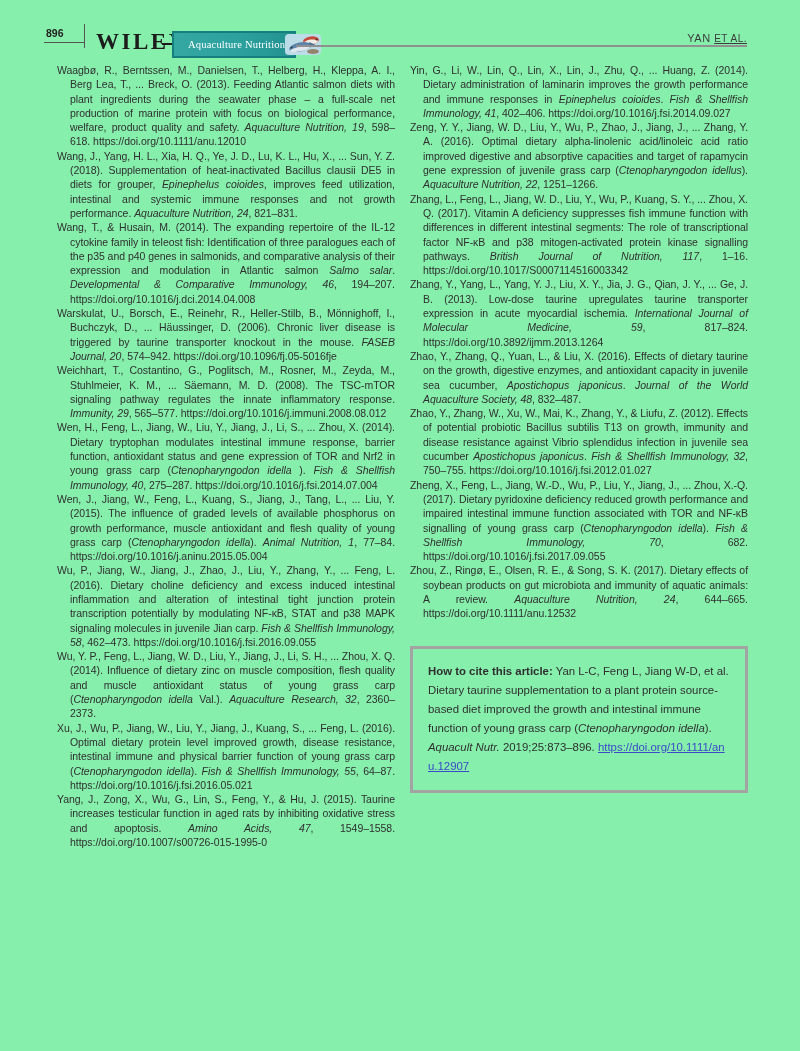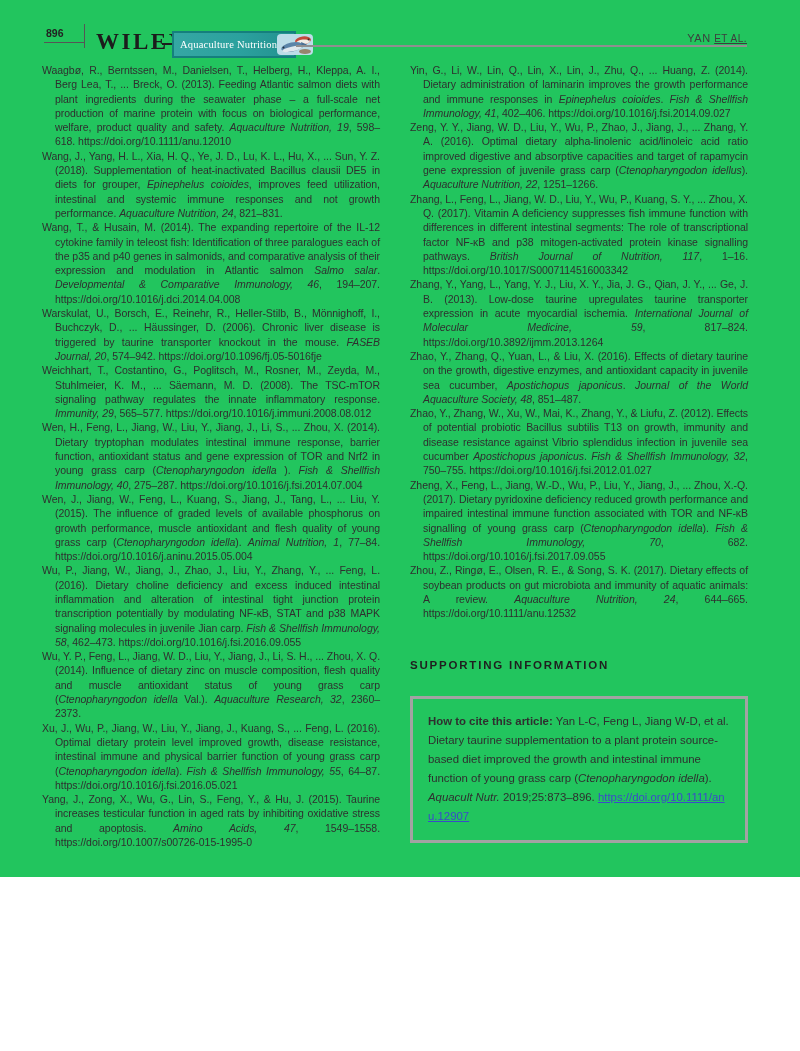--- a/index.html
+++ b/index.html
@@ -1,41 +1,41 @@
 <!DOCTYPE html>
 <html style="--teal: #2ba19e; --teal-border: #157f7d; --link: #3b4bc8; --rule: #8f8f8f;"><head>
 <meta charset="utf-8">
 <style>
   :root{
     --teal:#2ba19e; --teal-border:#157f7d; --link:#3b4bc8;
     --ink:#2f2f2f; --rule:#8f8f8f;
   }
   *{margin:0;padding:0;box-sizing:border-box;}
   body{background:#fff;font-family:"Liberation Sans",sans-serif;}
-  .page{position:relative;width:800px;height:877px;background:#22c55e;overflow:hidden;}
+  .page{position:relative;width:800px;height:1051px;background:#86efac;overflow:hidden;}
 
   
   .pagenum{position:absolute;left:46px;top:27px;font-size:10.5px;font-weight:600;color:#222;}
   .pagenum-rule{position:absolute;left:44px;top:42px;width:40px;height:1px;background:#555;}
   .vert-rule{position:absolute;left:84px;top:24px;width:1px;height:24px;background:#555;}
   .wiley{position:absolute;left:96px;top:29px;font-family:"Liberation Serif",serif;font-size:23px;font-weight:600;letter-spacing:2.5px;color:#1c1c1c;}
   .wiley-dash{position:absolute;left:162px;top:43px;width:11px;height:2px;background:#1c1c1c;}
   .banner{position:absolute;left:172px;top:31px;width:124px;height:27px;
     background:linear-gradient(90deg,#35a7a3 0%,var(--teal) 55%,#23918f 100%);
-    border:2px solid var(--teal-border);display:flex;align-items:center;}
+    border:2px solid var(--teal-border);display:flex;align-items:center;padding-left:8px;}
   .banner-title{flex:1;color:#fff;font-family:"Liberation Serif",serif;font-size:10.5px;letter-spacing:.2px;padding-left:6px;white-space:nowrap;}
   .fish{width:36px;height:21px;margin-right:1px;flex:none;}
   .head-rule{position:absolute;left:296px;top:45px;width:451px;height:2px;background:var(--rule);}
   .running-head{position:absolute;right:53px;top:28px;color:#3d3d3d;}
   .rh-name{font-size:11px;letter-spacing:.5px;}
   .rh-etal{font-size:10px;letter-spacing:.5px;text-decoration:underline;}
 
   
   .col{position:absolute;top:63px;width:338px;color:var(--ink);}
-  .col-left{left:42px;}
+  .col-left{left:57px;}
   .col-right{left:410px;}
   .ref{font-size:10.5px;line-height:14.3px;text-align:justify;padding-left:13px;text-indent:-13px;letter-spacing:-0.05px;}
   .ref em{}
 
   
   .si-heading{margin-top:38px;font-size:11.5px;font-weight:bold;letter-spacing:1.8px;color:#1f1f1f;}
   .si-body{margin-top:13px;font-size:11.3px;line-height:16.5px;text-align:justify;}
 
   
   .cite-box{margin-top:25px;border:3px solid #a3a3a3;padding:13px 15px 14px 15px;}
@@ -88,24 +88,23 @@
       <div class="ref"><span>Xu, J., Wu, P., Jiang, W., Liu, Y., Jiang, J., Kuang, S., ... Feng, L. (2016). Optimal dietary protein level improved growth, disease resistance, intestinal immune and physical barrier function of young grass carp (</span><em>Ctenopharyngodon idella</em><span>). </span><em>Fish &amp; Shellfish Immunology, 55</em><span>, 64–87. https://doi.org/10.1016/j.fsi.2016.05.021</span></div>
       <div class="ref"><span>Yang, J., Zong, X., Wu, G., Lin, S., Feng, Y., &amp; Hu, J. (2015). Taurine increases testicular function in aged rats by inhibiting oxidative stress and apoptosis. </span><em>Amino Acids, 47</em><span>, 1549–1558. https://doi.org/10.1007/s00726-015-1995-0</span></div>
     </div>
 
   <div class="col col-right">
     <div id="refs-right">
         <div class="ref"><span>Yin, G., Li, W., Lin, Q., Lin, X., Lin, J., Zhu, Q., ... Huang, Z. (2014). Dietary administration of laminarin improves the growth performance and immune responses in </span><em>Epinephelus coioides</em><span>. </span><em>Fish &amp; Shellfish Immunology, 41</em><span>, 402–406. https://doi.org/10.1016/j.fsi.2014.09.027</span></div>
         <div class="ref"><span>Zeng, Y. Y., Jiang, W. D., Liu, Y., Wu, P., Zhao, J., Jiang, J., ... Zhang, Y. A. (2016). Optimal dietary alpha-linolenic acid/linoleic acid ratio improved digestive and absorptive capacities and target of rapamycin gene expression of juvenile grass carp (</span><em>Ctenopharyngodon idellus</em><span>). </span><em>Aquaculture Nutrition, 22</em><span>, 1251–1266.</span></div>
         <div class="ref"><span>Zhang, L., Feng, L., Jiang, W. D., Liu, Y., Wu, P., Kuang, S. Y., ... Zhou, X. Q. (2017). Vitamin A deficiency suppresses fish immune function with differences in different intestinal segments: The role of transcriptional factor NF-κB and p38 mitogen-activated protein kinase signalling pathways. </span><em>British Journal of Nutrition, 117</em><span>, 1–16. https://doi.org/10.1017/S0007114516003342</span></div>
         <div class="ref"><span>Zhang, Y., Yang, L., Yang, Y. J., Liu, X. Y., Jia, J. G., Qian, J. Y., ... Ge, J. B. (2013). Low-dose taurine upregulates taurine transporter expression in acute myocardial ischemia. </span><em>International Journal of Molecular Medicine, 59</em><span>, 817–824. https://doi.org/10.3892/ijmm.2013.1264</span></div>
-        <div class="ref"><span>Zhao, Y., Zhang, Q., Yuan, L., &amp; Liu, X. (2016). Effects of dietary taurine on the growth, digestive enzymes, and antioxidant capacity in juvenile sea cucumber, </span><em>Apostichopus japonicus</em><span>. </span><em>Journal of the World Aquaculture Society, 48</em><span>, 851–487.</span></div>
+        <div class="ref"><span>Zhao, Y., Zhang, Q., Yuan, L., &amp; Liu, X. (2016). Effects of dietary taurine on the growth, digestive enzymes, and antioxidant capacity in juvenile sea cucumber, </span><em>Apostichopus japonicus</em><span>. </span><em>Journal of the World Aquaculture Society, 48</em><span>, 832–487.</span></div>
         <div class="ref"><span>Zhao, Y., Zhang, W., Xu, W., Mai, K., Zhang, Y., &amp; Liufu, Z. (2012). Effects of potential probiotic Bacillus subtilis T13 on growth, immunity and disease resistance against Vibrio splendidus infection in juvenile sea cucumber </span><em>Apostichopus japonicus</em><span>. </span><em>Fish &amp; Shellfish Immunology, 32</em><span>, 750–755. https://doi.org/10.1016/j.fsi.2012.01.027</span></div>
         <div class="ref"><span>Zheng, X., Feng, L., Jiang, W.-D., Wu, P., Liu, Y., Jiang, J., ... Zhou, X.-Q. (2017). Dietary pyridoxine deficiency reduced growth performance and impaired intestinal immune function associated with TOR and NF-κB signalling of young grass carp (</span><em>Ctenopharyngodon idella</em><span>). </span><em>Fish &amp; Shellfish Immunology, 70</em><span>, 682. https://doi.org/10.1016/j.fsi.2017.09.055</span></div>
         <div class="ref"><span>Zhou, Z., Ringø, E., Olsen, R. E., &amp; Song, S. K. (2017). Dietary effects of soybean products on gut microbiota and immunity of aquatic animals: A review. </span><em>Aquaculture Nutrition, 24</em><span>, 644–665. https://doi.org/10.1111/anu.12532</span></div>
       </div>
-    <h2 class="si-heading">SUPPORTING INFORMATION</h2>
     <div class="cite-box">
       <p class="cite-text"><strong>How to cite this article:</strong><span> Yan L-C, Feng L, Jiang W-D, et al. Dietary taurine supplementation to a plant protein source-based diet improved the growth and intestinal immune function of young grass carp (</span><em>Ctenopharyngodon idella</em><span>). </span><em>Aquacult Nutr.</em><span> 2019;25:873–896. </span><a class="cite-link" href="#">https://doi.org/10.1111/anu.12907</a></p>
     </div>
   </div>
 
 </div>
 
 </body></html>

